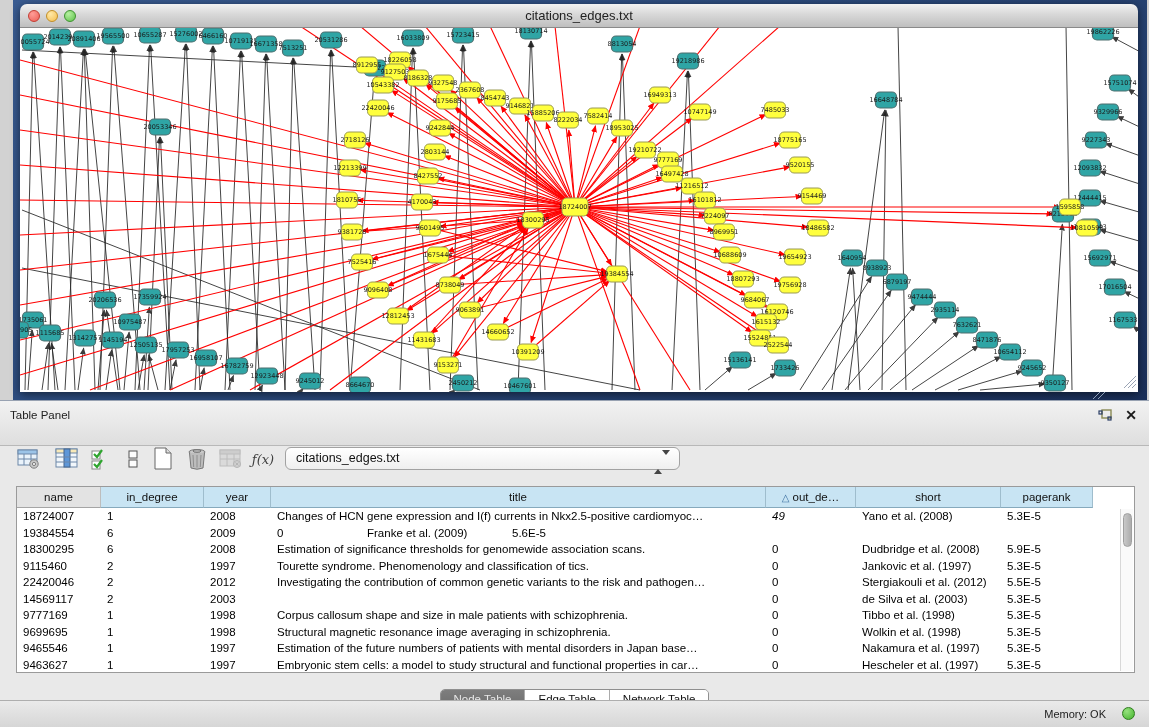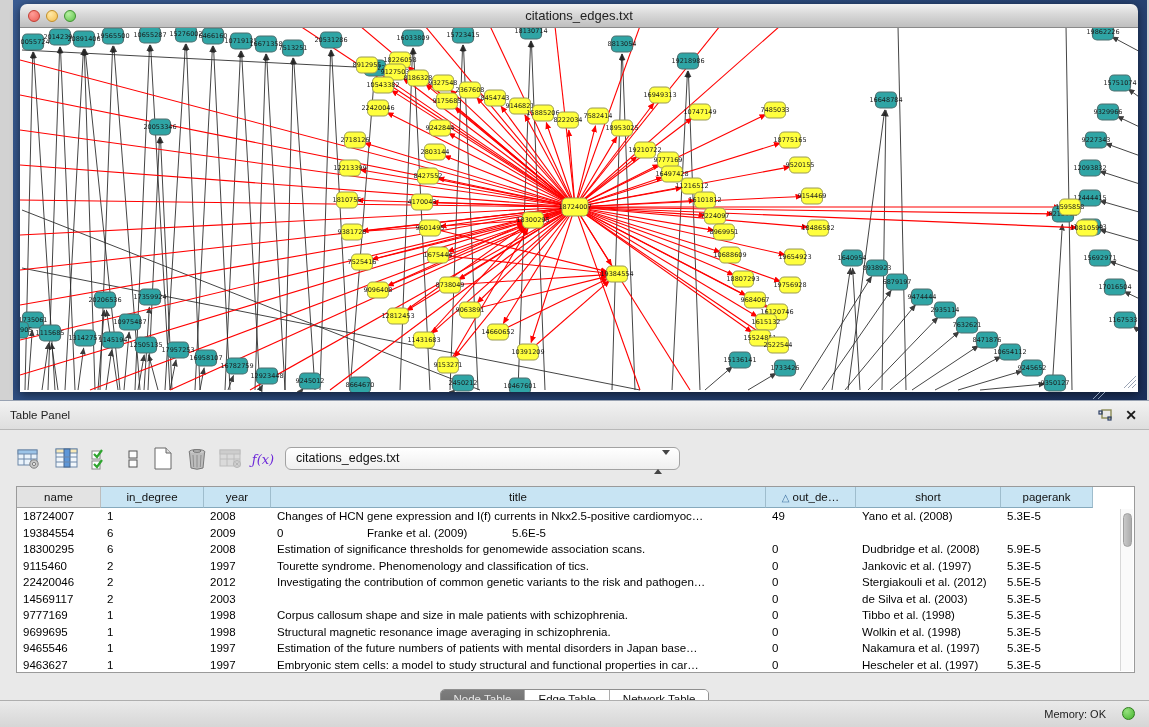--- a/index.html
+++ b/index.html
@@ -28,31 +28,31 @@
   .er { stroke:#FF0000; stroke-width:1.1; }
   .eb { stroke:#2b2b2b; stroke-width:1; opacity:.88; }
   .nt { fill:#2FA5A5; stroke:#4c6f6f; stroke-width:1.2; }
   .ny { fill:#FFFF3D; stroke:#9a9a55; stroke-width:1; }
   .nl { font:6.5px "DejaVu Sans", sans-serif; fill:#1a1a1a; text-anchor:middle; }
   .grip line { stroke:#9aa4b5; stroke-width:1; }
 
   
   .panel { position:absolute; left:0; top:400px; width:1149px; height:300px;
     background:#E9E9E9; }
-  .phead { position:absolute; left:0; top:0; width:100%; height:30px;
+  .phead { position:absolute; left:0; top:0; width:100%; height:46px;
     background:linear-gradient(#F2F2F2,#DEDEDE); border-bottom:1px solid #B8B8B8;
     border-top:1px solid #98A2B2; }
   .phead .ptitle { position:absolute; left:10px; top:8px; font-size:11.5px; color:#222; }
   .float-ic { position:absolute; right:36px; top:8px; }
   .close-ic { position:absolute; right:12px; top:6px; font-size:14px; font-weight:bold; color:#1a1a1a; cursor:default; }
 
   .toolbar { position:absolute; left:0; top:38px; width:100%; height:44px; }
   .tbico { position:absolute; top:6px; width:30px; height:30px; display:flex;
     align-items:center; justify-content:center; }
-  .fx { font:italic 13px "DejaVu Serif", serif; color:#6d28d9; }
+  .fx { font:italic 13px "DejaVu Serif", serif; color:#404040; }
   .combo { position:absolute; left:285px; top:9px; width:395px; height:23px;
     background:linear-gradient(#FFFFFF,#EFEFEF); border:1px solid #A2A2A2;
     border-radius:6px; font-size:12.5px; color:#111; line-height:21px;
     padding-left:10px; }
   .combo .arrows { position:absolute; right:9px; top:4px; }
   .combo .arrows .up { width:0;height:0;border-left:4px solid transparent;
     border-right:4px solid transparent;border-bottom:5px solid #444; margin-bottom:2px;}
   .combo .arrows .dn { width:0;height:0;border-left:4px solid transparent;
     border-right:4px solid transparent;border-top:5px solid #444;}
 
@@ -646,21 +646,21 @@
           <div class="th" style="width: 145px;">short</div>
           <div class="th" style="width: 92px;">pagerank</div>
           <div class="th filler"></div>
         </div>
       <div id="tbody">
           <div class="trow">
             <div class="td" style="width: 84px;">18724007</div>
             <div class="td" style="width: 103px;">1</div>
             <div class="td" style="width: 67px;">2008</div>
             <div class="td" style="width: 495px;">Changes of HCN gene expression and I(f) currents in Nkx2.5-positive cardiomyoc…</div>
-            <div class="td" style="width: 90px;">49</div>
+            <div class="td" style="width: 90px; font-style: italic;">49</div>
             <div class="td" style="width: 145px;">Yano et al. (2008)</div>
             <div class="td" style="width: 92px;">5.3E-5</div>
           </div>
           <div class="trow">
             <div class="td" style="width: 84px;">19384554</div>
             <div class="td" style="width: 103px;">6</div>
             <div class="td" style="width: 67px;">2009</div>
             <div class="td" style="width: 90px;">0</div>
             <div class="td" style="width: 145px;">Franke et al. (2009)</div>
             <div class="td" style="width: 92px;">5.6E-5</div>

